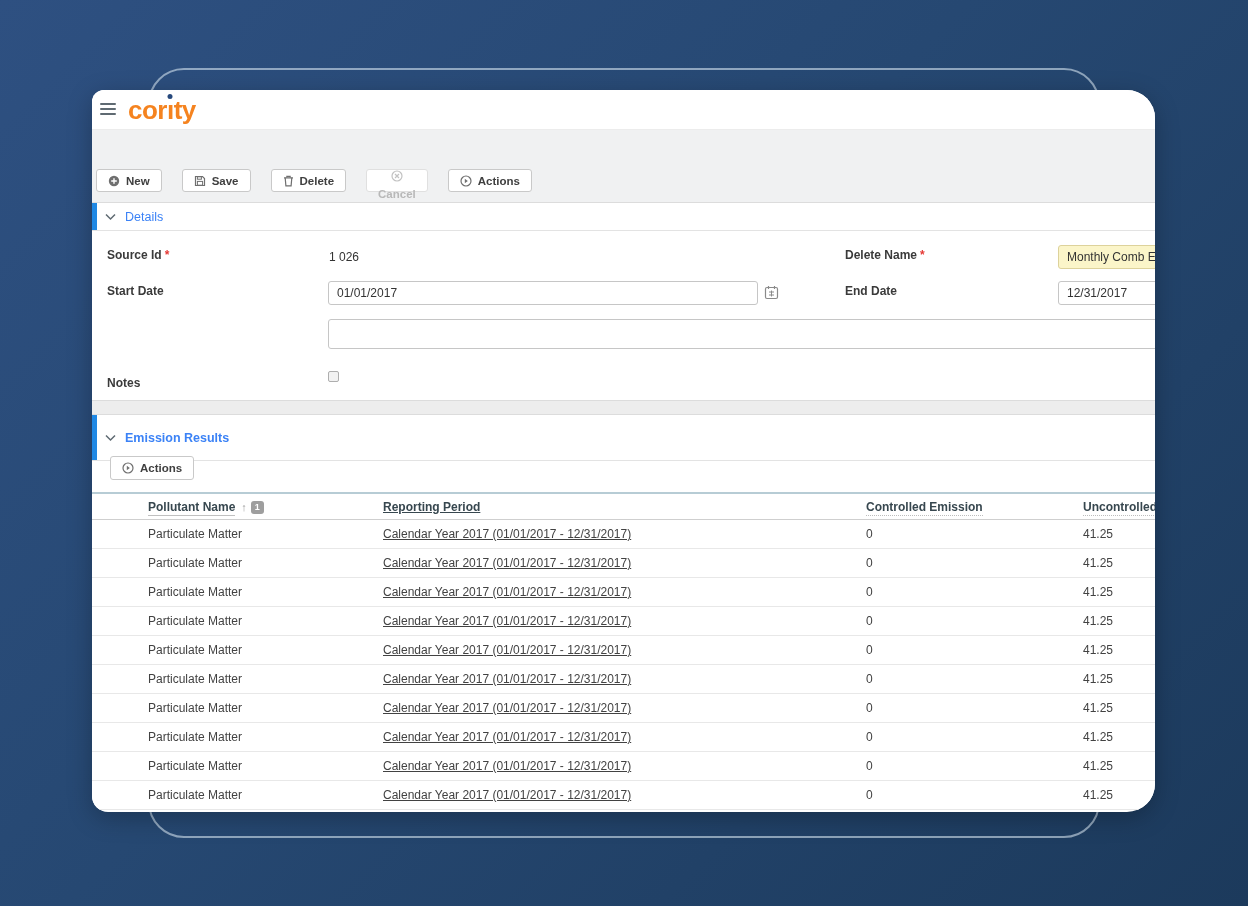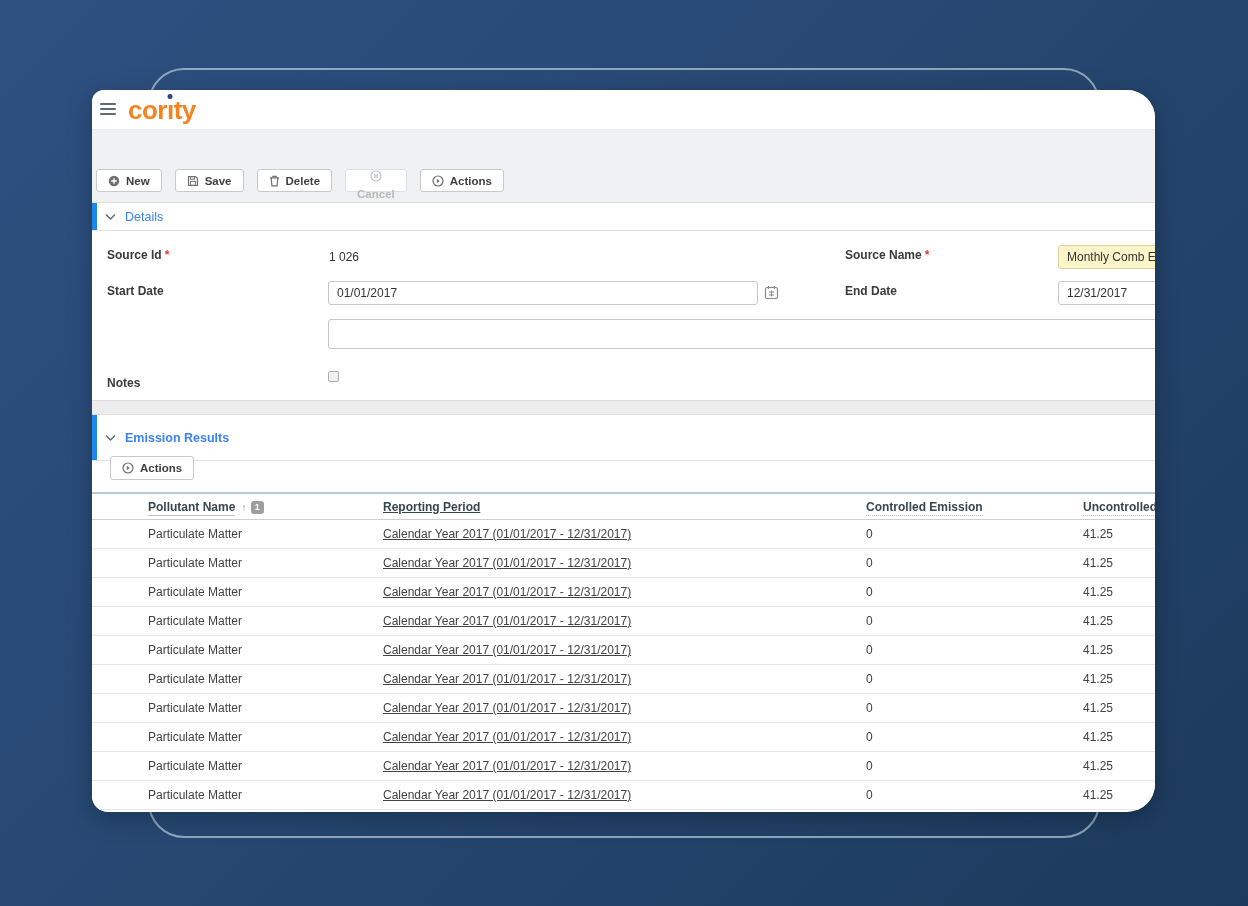--- a/index.html
+++ b/index.html
@@ -26,21 +26,21 @@
   .hamburger span { display:block; height:2px; background:#5f6a72; margin-bottom:3px; border-radius:1px; }
   .logo { position:absolute; left:36px; top:5px; font-size:26px; font-weight:700; color:#f5831f; letter-spacing:-0.5px;text-align:right; }
   .logo .logo-i { position:relative; }
   .logo .logo-i .tittle { position:absolute; left:50%; transform:translateX(-50%); top:-1px; width:5px; height:5px; border-radius:50%; background:#27497c; }
   
   .strip { position:absolute; left:0; top:40px; right:0; height:73px; background:#f0f1f2; border-bottom:1px solid #dcdcdc; }
   .tabs { position:absolute; left:1px; top:6px; display:flex; gap:14px; }
   .tab { font-size:12px; padding:2px 2px 6px 2px; cursor:pointer; }
   .tab.active { color:#263238; font-weight:700; border-bottom:3px solid #1f88e4; }
   .tab.inactive { color:#f0644a; font-weight:400; }
-  .btn-row { position:absolute; left:4px; top:39px; display:flex; gap:13px; }
+  .btn-row { position:absolute; left:4px; top:39px; display:flex; gap:20px; }
   .btn {
     display:inline-flex; align-items:center; gap:6px; height:23px; padding:0 11px;
     background:#fff; border:1px solid #c9c9c9; border-radius:3px;
     font-size:11.5px; color:#3f3f3f; font-weight:600; cursor:pointer; white-space:nowrap;
   }
   .btn svg { flex:0 0 auto; }
   .btn.disabled { color:#b8b8b8; border-color:#e0e0e0; cursor:default;flex-direction:column; }
   
   .section-header { position:absolute; left:0; right:0; background:#fff; border-bottom:1px solid #e3e3e3; }
   .section-header .accent { position:absolute; left:0; top:0; bottom:0; width:5px; background:#1f88e4; }
@@ -134,21 +134,21 @@
     <svg class="chev" width="11" height="7" viewBox="0 0 11 7">
         <path d="M1 1l4.5 4.5L10 1" fill="none" stroke="#5f6a72" stroke-width="1.5"></path>
       </svg>
     <div class="title">Details</div>
   </div>
 
   <div>
     <div class="field-label" style="left:15px; top:158px;"><span>Source Id</span><span class="req">*</span></div>
     <div class="field-value" style="left:237px; top:160px;">1 026</div>
 
-    <div class="field-label" style="left:753px; top:158px;"><span>Source Name</span><span class="req">*</span></div>
+    <div class="field-label" style="left:753px; top:158px;"><span>Delete Name</span><span class="req">*</span></div>
     <input class="text-input yellow" style="left: 966px; top: 155px; width: 210px;" value="Monthly Comb Exam">
 
     <div class="field-label" style="left:15px; top:194px;">Start Date</div>
     <input class="text-input" style="left: 236px; top: 191px; width: 430px;" value="01/01/2017">
     <button class="cal-btn" style="left:671px; top:195px;">
       <svg width="15" height="15" viewBox="0 0 15 15">
           <rect x="1.5" y="2.5" width="12" height="11" rx="1.5" fill="none" stroke="#8a8a8a" stroke-width="1.2"></rect>
           <path d="M4.5 1v3M10.5 1v3" stroke="#8a8a8a" stroke-width="1.2"></path>
           <path d="M5 7h5M5 10h5M7.5 5.5v6" stroke="#8a8a8a" stroke-width="1"></path>
         </svg>

